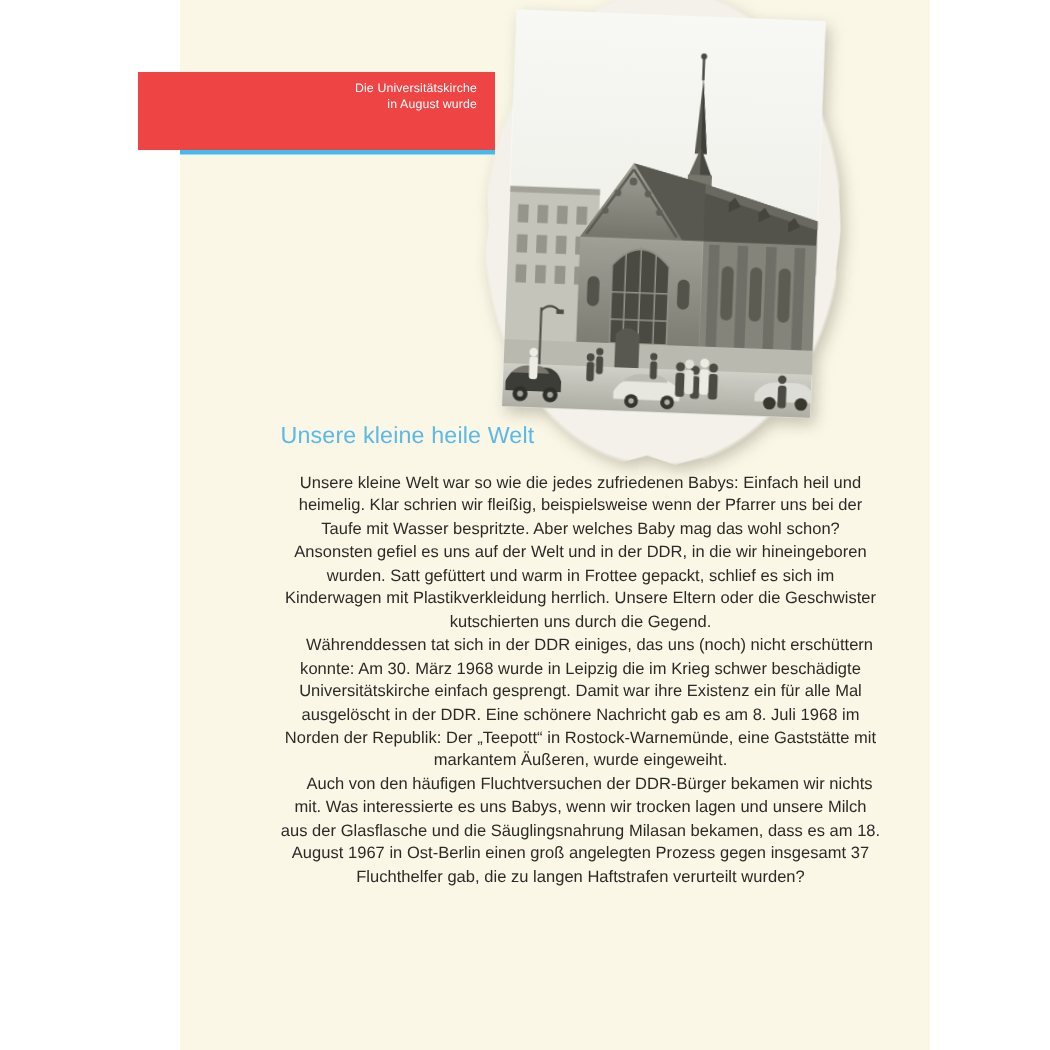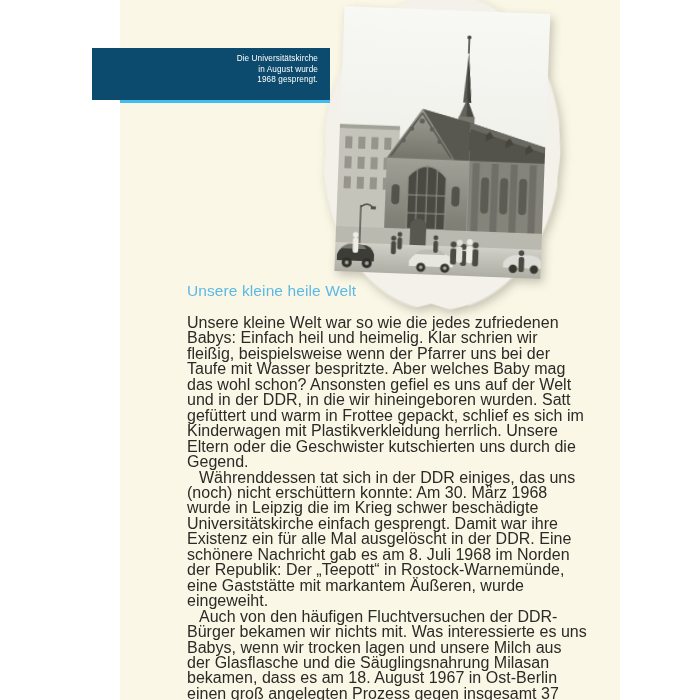--- a/index.html
+++ b/index.html
@@ -25,21 +25,21 @@
     background: #faf7e6;
   }
 
   
   #caption-band {
     position: absolute;
     left: 92px;
     top: 48px;
     width: 238px;
     height: 52px;
-    background: #0c4a6e;
+    background: #ef4444;
     z-index: 6;
     box-sizing: border-box;
     padding: 6px 12px 0 0;
   }
   #caption-band .caption-line {
     color: #ffffff;
     font-size: 8.2px;
     line-height: 10.6px;
     text-align: right;
     letter-spacing: 0.1px;
@@ -108,24 +108,24 @@
   #article-heading {
     color: #5cb9e6;
     font-size: 15.5px;
     line-height: 20px;
     font-weight: 400;
     margin: 0 0 14px 0;
     letter-spacing: 0.1px;
   }
   .body-paragraph {
     color: #2b2a26;
-    font-size: 16px;
+    font-size: 11px;
     line-height: 15.45px;
     margin: 0;
-    text-align: left;
+    text-align: center;
     letter-spacing: 0.02px;
   }
   .body-paragraph.indented {
     text-indent: 12px;
   }
 </style>
 </head>
 <body>
 
 <div id="page-sheet"></div>
@@ -319,21 +319,20 @@
 
       <rect x="0" y="0" width="206" height="266" fill="none"></rect>
       <rect x="0" y="0" width="206" height="266" fill="#d8d4c4" opacity="0.10"></rect>
     </svg>
   </div>
 </div>
 
 <div id="caption-band">
   <div class="caption-line">Die Universitätskirche</div>
   <div class="caption-line">in August wurde</div>
-  <div class="caption-line">1968 gesprengt.</div>
 </div>
 <div id="caption-underline"></div>
 
 <div id="article">
   <h1 id="article-heading">Unsere kleine heile Welt</h1>
   <p class="body-paragraph">Unsere kleine Welt war so wie die jedes zufriedenen Babys: Einfach heil und heimelig. Klar schrien wir fleißig, beispielsweise wenn der Pfarrer uns bei der Taufe mit Wasser bespritzte. Aber welches Baby mag das wohl schon? Ansonsten gefiel es uns auf der Welt und in der DDR, in die wir hineingeboren wurden. Satt gefüttert und warm in Frottee gepackt, schlief es sich im Kinderwagen mit Plastikverkleidung herrlich. Unsere Eltern oder die Geschwister kutschierten uns durch die Gegend.</p>
   <p class="body-paragraph indented">Währenddessen tat sich in der DDR einiges, das uns (noch) nicht erschüttern konnte: Am 30. März 1968 wurde in Leipzig die im Krieg schwer beschädigte Universitätskirche einfach gesprengt. Damit war ihre Existenz ein für alle Mal ausgelöscht in der DDR. Eine schönere Nachricht gab es am 8. Juli 1968 im Norden der Republik: Der „Teepott“ in Rostock-Warnemünde, eine Gaststätte mit markantem Äußeren, wurde eingeweiht.</p>
   <p class="body-paragraph indented">Auch von den häufigen Fluchtversuchen der DDR-Bürger bekamen wir nichts mit. Was interessierte es uns Babys, wenn wir trocken lagen und unsere Milch aus der Glasflasche und die Säuglingsnahrung Milasan bekamen, dass es am 18. August 1967 in Ost-Berlin einen groß angelegten Prozess gegen insgesamt 37 Fluchthelfer gab, die zu langen Haftstrafen verurteilt wurden?</p>
 </div>
 

